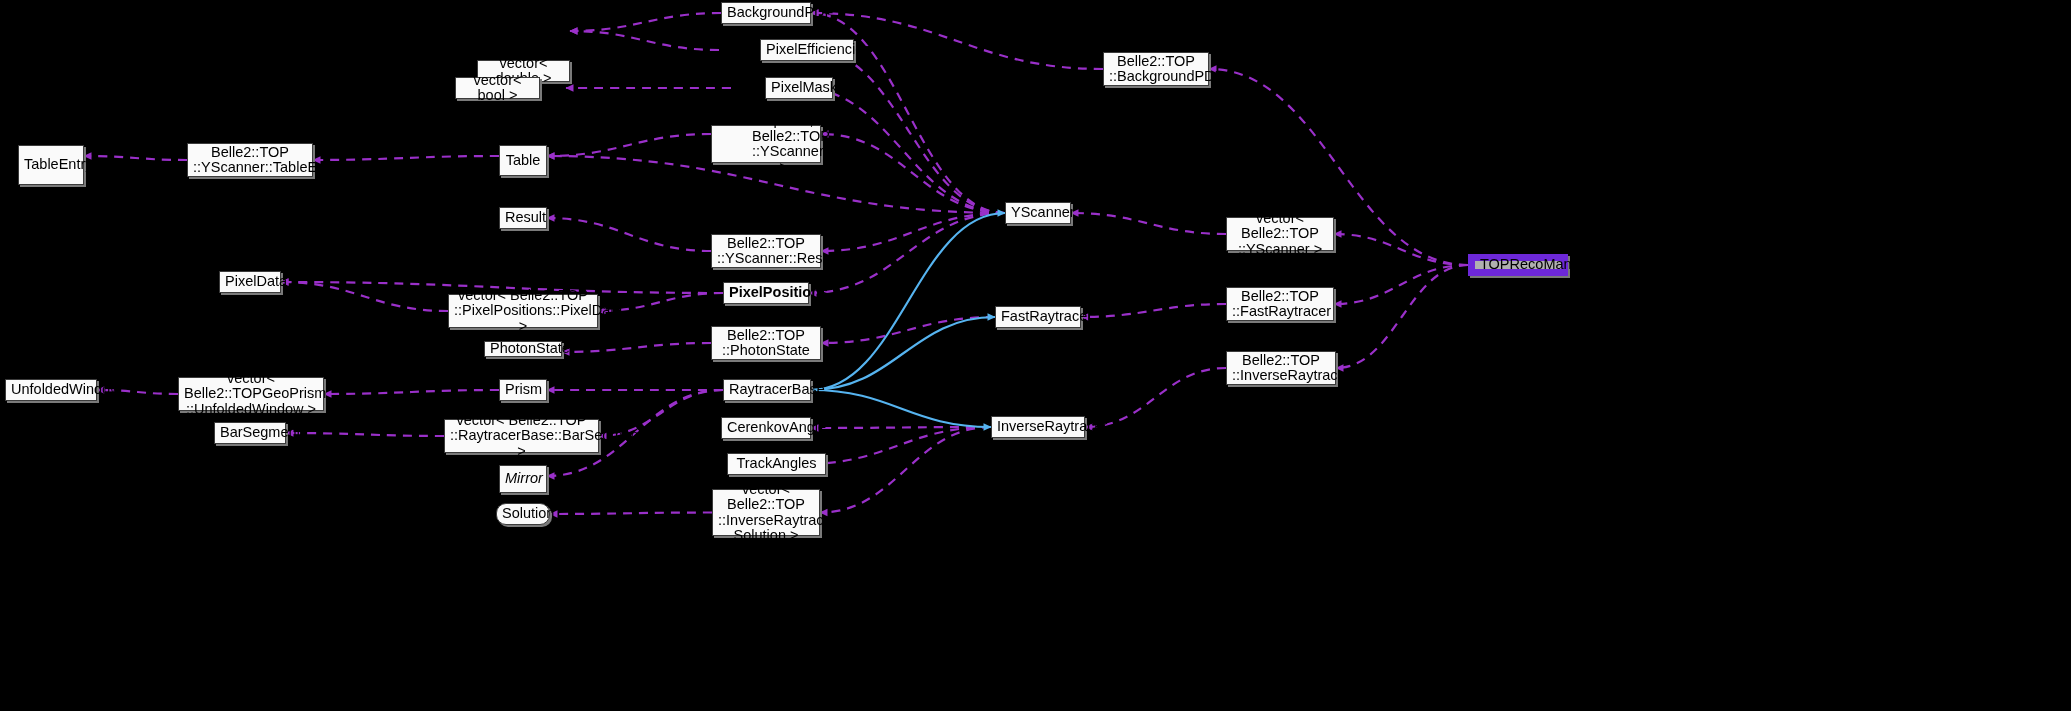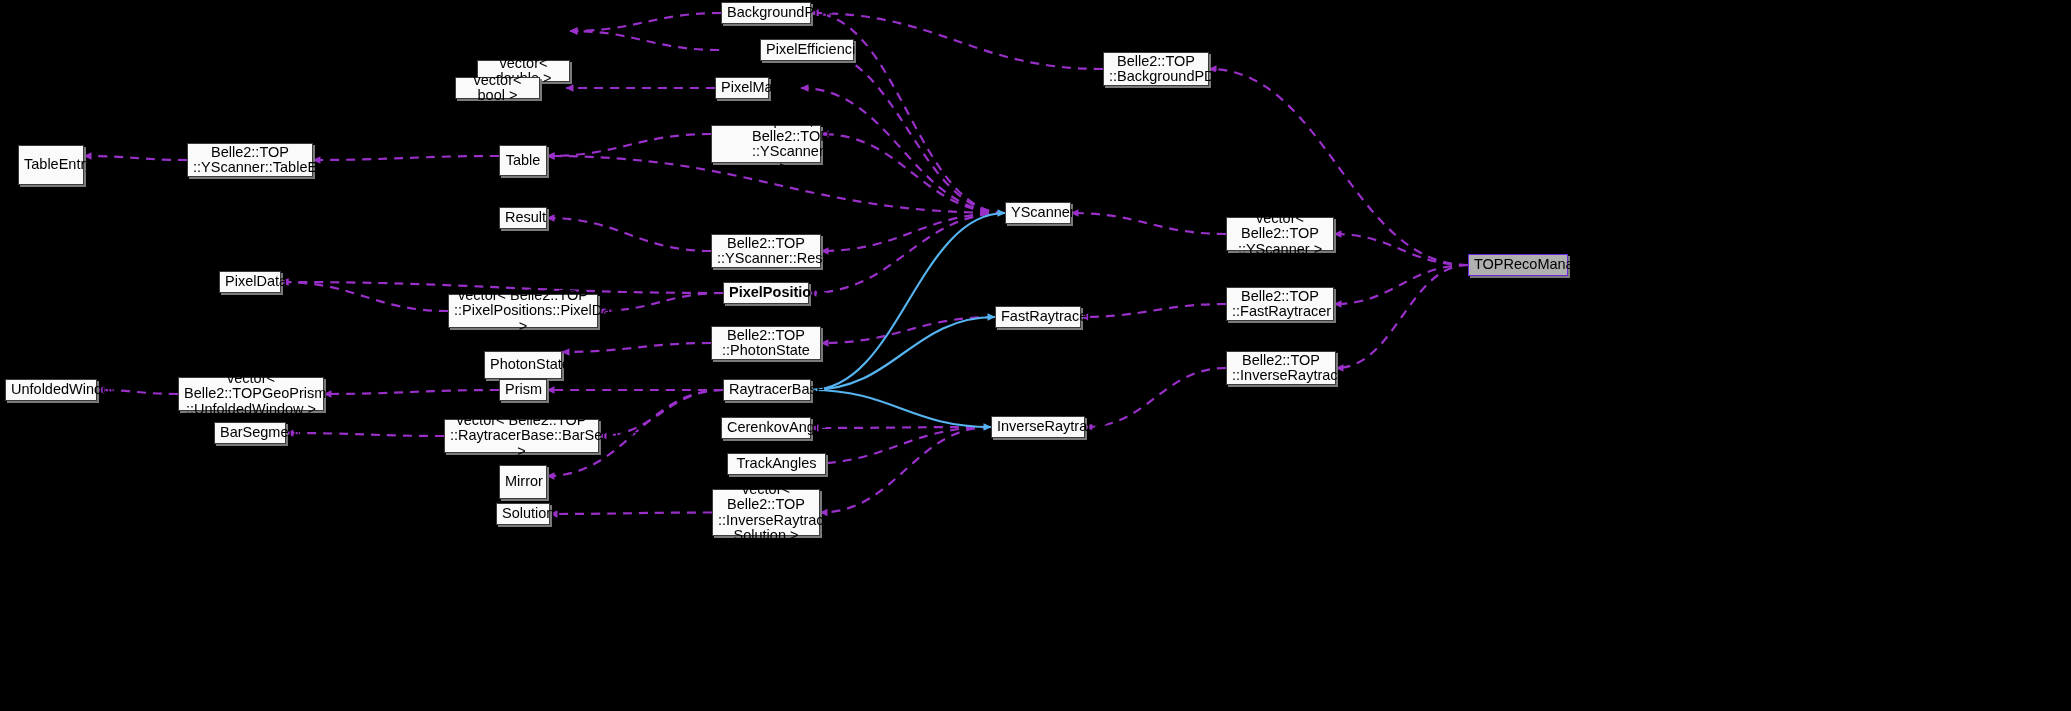--- a/index.html
+++ b/index.html
@@ -34,21 +34,21 @@
     display: flex;
     align-items: center;
     justify-content: center;
     text-align: center;
     padding: 2px 5px;
     white-space: pre-line;
     cursor: pointer;
   }
   .node.highlight {
     background: #b0b0b0;
-    border: 1px solid #6d28d9;
+    border: 7px solid #6d28d9;
   }
   .node .lbl {
     display: block;
     width: 100%;
   }
 </style>
 </head>
 <body>
 
 <div id="canvas">
@@ -109,29 +109,29 @@
     <div class="node" style="left: 178px; top: 377px; width: 146px; height: 34px;"><span class="lbl">vector&lt; Belle2::TOPGeoPrism
 ::UnfoldedWindow &gt;</span></div>
     <div class="node" style="left: 219px; top: 271px; width: 62px; height: 22px;"><span class="lbl">PixelData</span></div>
     <div class="node" style="left: 214px; top: 422px; width: 72px; height: 22px;"><span class="lbl">BarSegment</span></div>
     <div class="node" style="left: 477px; top: 20px; width: 93px; height: 22px; margin-top: 40px;"><span class="lbl">vector&lt; double &gt;</span></div>
     <div class="node" style="left: 455px; top: 77px; width: 85px; height: 22px;"><span class="lbl">vector&lt; bool &gt;</span></div>
     <div class="node" style="left: 499px; top: 145px; width: 48px; height: 31px;"><span class="lbl">Table</span></div>
     <div class="node" style="left: 499px; top: 207px; width: 48px; height: 22px;"><span class="lbl">Result</span></div>
     <div class="node" style="left: 448px; top: 294px; width: 150px; height: 34px;"><span class="lbl">vector&lt; Belle2::TOP
 ::PixelPositions::PixelData &gt;</span></div>
-    <div class="node" style="left: 484px; top: 351px; width: 78px; height: 28px;"><span class="lbl">PhotonState</span></div>
+    <div class="node" style="left: 484px; top: 341px; width: 78px; height: 16px;"><span class="lbl">PhotonState</span></div>
     <div class="node" style="left: 499px; top: 379px; width: 48px; height: 22px;"><span class="lbl">Prism</span></div>
     <div class="node" style="left: 444px; top: 419px; width: 155px; height: 34px;"><span class="lbl">vector&lt; Belle2::TOP
 ::RaytracerBase::BarSegment &gt;</span></div>
-    <div class="node" style="left: 499px; top: 465px; width: 48px; height: 34px;"><span class="lbl">Mirror</span></div>
-    <div class="node" style="left: 496px; top: 503px; width: 54px; height: 22px;"><span class="lbl">Solution</span></div>
+    <div class="node" style="left: 499px; top: 465px; width: 48px; height: 28px; font-style: italic;"><span class="lbl">Mirror</span></div>
+    <div class="node" style="left: 496px; top: 503px; width: 54px; height: 22px; border-radius: 10px;"><span class="lbl">Solution</span></div>
     <div class="node" style="left: 721px; top: 2px; width: 90px; height: 22px;"><span class="lbl">BackgroundPDF</span></div>
     <div class="node" style="left: 719px; top: 39px; width: 94px; height: 22px; margin-left: 41px;"><span class="lbl">PixelEfficiencies</span></div>
-    <div class="node" style="left: 715px; top: 77px; width: 54px; height: 22px; justify-content: flex-end;"><span class="lbl">PixelMasks</span></div>
+    <div class="node" style="left: 765px; top: 77px; width: 68px; height: 22px; justify-content: flex-end;"><span class="lbl">PixelMasks</span></div>
     <div class="node" style="left: 711px; top: 125px; width: 110px; height: 38px; padding-left: 40px;"><span class="lbl">map&lt; int, Belle2::TOP
 ::YScanner::Table &gt;</span></div>
     <div class="node" style="left: 711px; top: 234px; width: 110px; height: 34px;"><span class="lbl">vector&lt; Belle2::TOP
 ::YScanner::Result &gt;</span></div>
     <div class="node" style="left: 723px; top: 282px; width: 86px; height: 22px; font-weight: bold;"><span class="lbl">PixelPositions</span></div>
     <div class="node" style="left: 711px; top: 326px; width: 110px; height: 34px;"><span class="lbl">vector&lt; Belle2::TOP
 ::PhotonState &gt;</span></div>
     <div class="node" style="left: 723px; top: 379px; width: 88px; height: 22px;"><span class="lbl">RaytracerBase</span></div>
     <div class="node" style="left: 721px; top: 417px; width: 90px; height: 22px;"><span class="lbl">CerenkovAngle</span></div>
     <div class="node" style="left: 727px; top: 453px; width: 99px; height: 22px;"><span class="lbl">TrackAngles</span></div>

